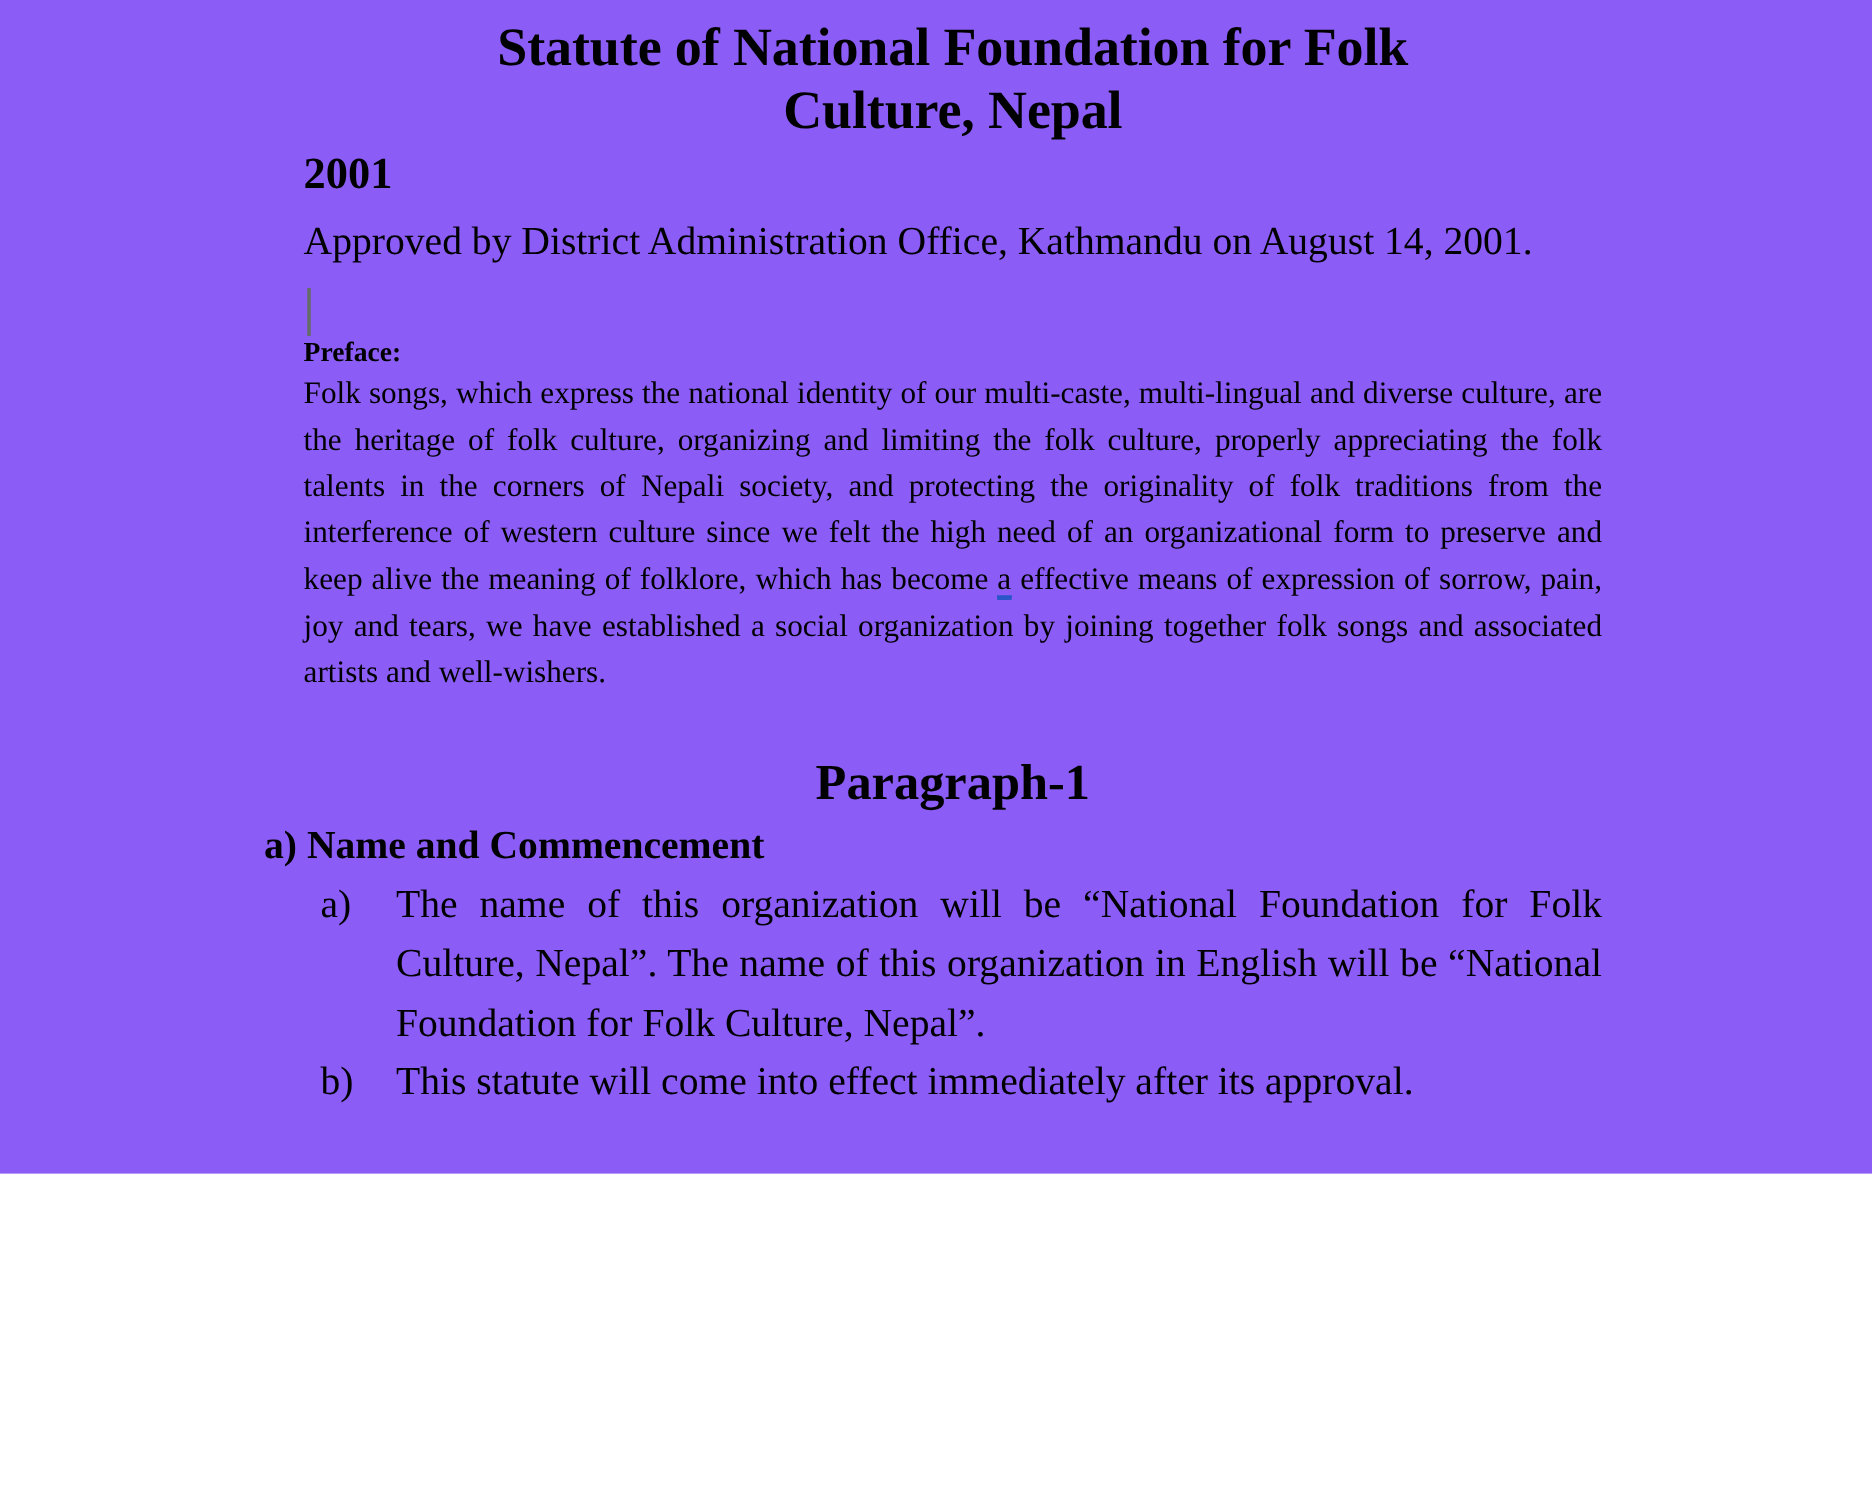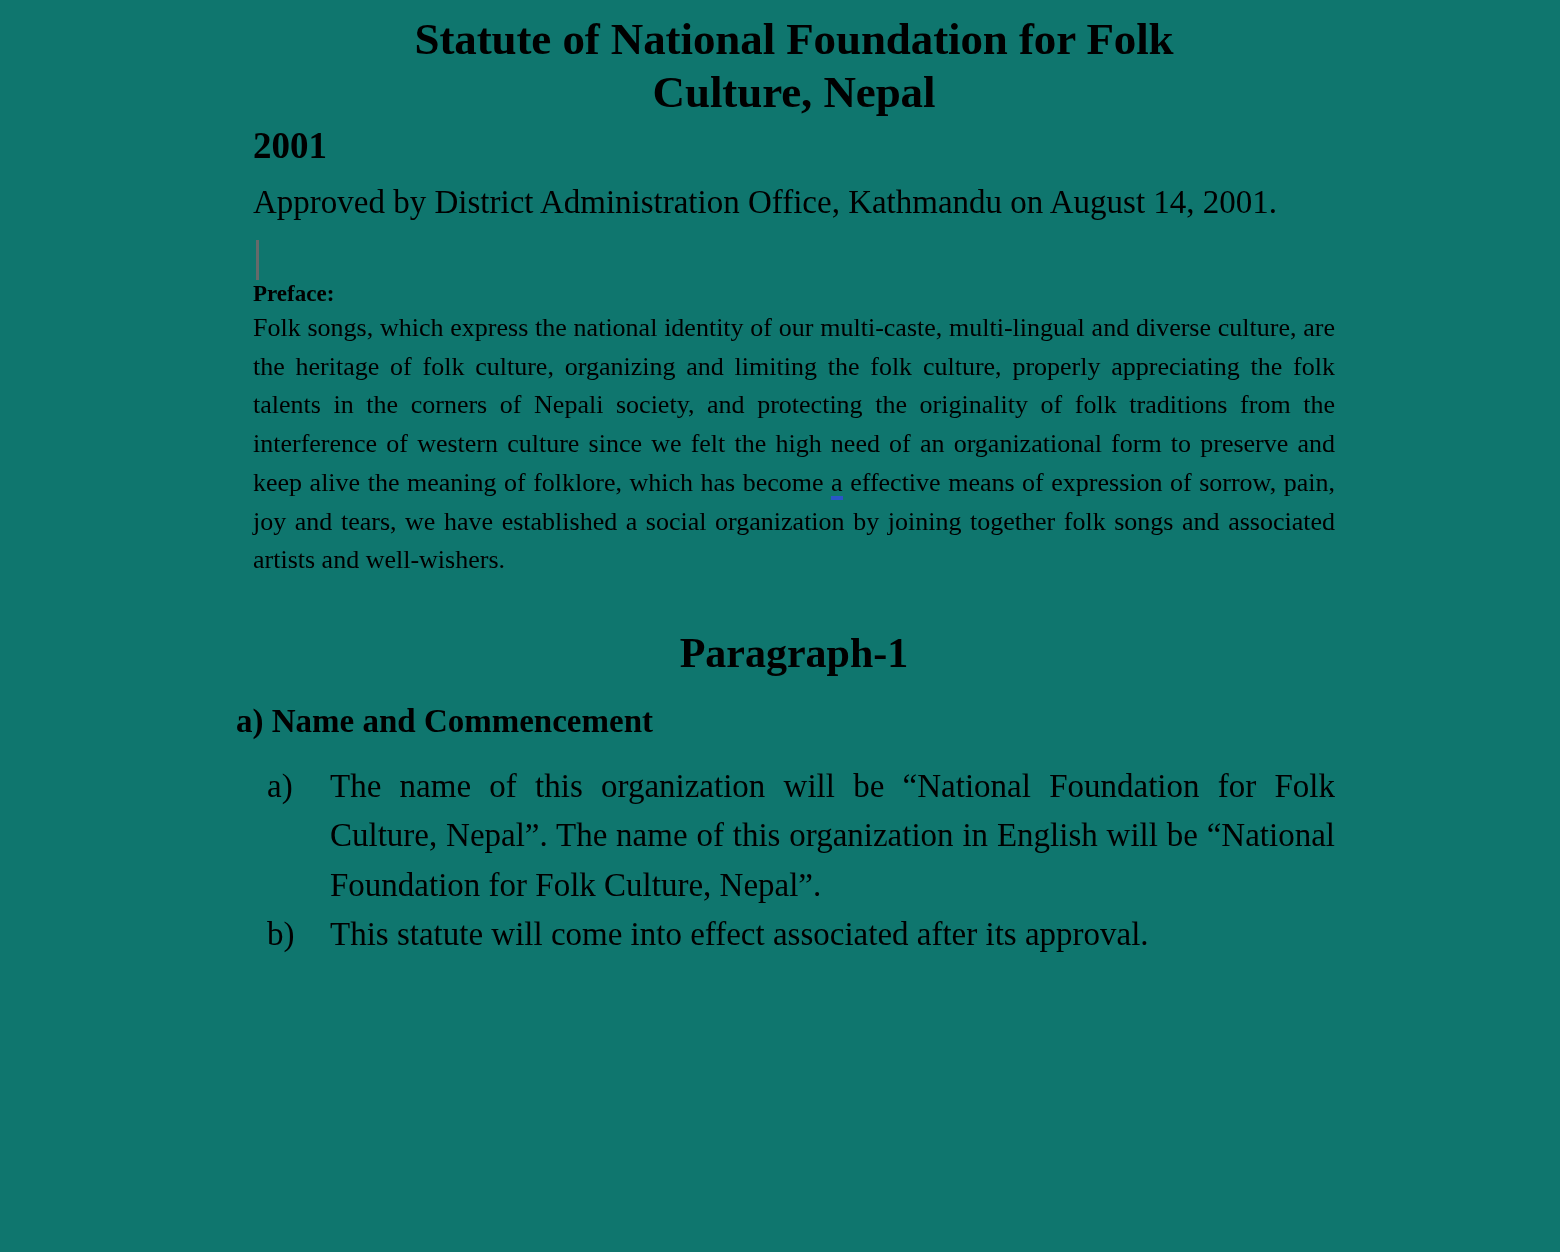--- a/index.html
+++ b/index.html
@@ -12,22 +12,22 @@
     width: 1560px;
     height: 1252px;
     font-family: "Liberation Serif", "DejaVu Serif", serif;
     color: #000000;
     overflow: hidden;
   }
 
   .page {
     position: relative;
     width: 1560px;
-    height: 1252px;
-    background: #0f766e;
+    height: 978px;
+    background: #8b5cf6;
     box-sizing: border-box;
     text-decoration: underline;
   }
 
   
   .doc-body {
     position: absolute;
     left: 253px;
     top: 0px;
     width: 1082px;
@@ -117,21 +117,21 @@
   }
 
   
   .outline-level1 {
     position: relative;
     left: -33px;
     width: 1115px;
     font-size: 33px;
     font-weight: bold;
     line-height: 1.45;
-    margin: 16px;
+    margin: 0;
     padding-top: 4px;
   }
 
   .outline-list {
     list-style: none;
     margin: 0;
     padding: 0;
     font-size: 33px;
     font-weight: normal;
   }
@@ -188,18 +188,18 @@
 
     <div class="outline-level1">a) Name and Commencement</div>
 
     <ol class="outline-list">
       <li class="outline-item">
         <span class="outline-marker">a)</span>
         <span class="outline-text">The name of this organization will be “National Foundation for  Folk Culture, Nepal”. The name of this organization in English will  be “National Foundation for Folk Culture, Nepal”.</span>
       </li>
       <li class="outline-item last-item">
         <span class="outline-marker">b)</span>
-        <span class="outline-text">This statute will come into effect associated after its approval.</span>
+        <span class="outline-text">This statute will come into effect immediately after its approval.</span>
       </li>
     </ol>
 
   </div>
 </div>
 
 </body></html>

